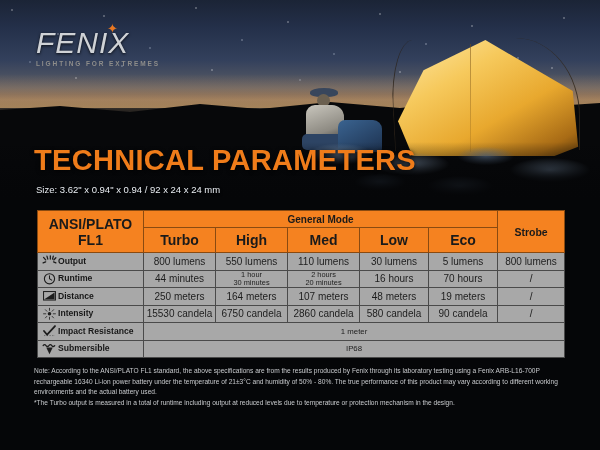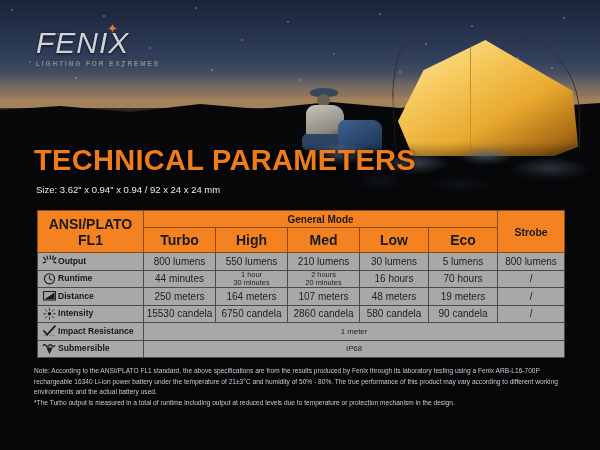--- a/index.html
+++ b/index.html
@@ -292,21 +292,21 @@
                       <path d="M17.5 4.4 L15 7"></path>
                       <path d="M2.5 10.5 L5.5 9.2"></path>
                       <path d="M17.5 10.5 L14.8 9.2"></path>
                     </g>
                   </svg></span>
                 <span class="label">Output</span>
               </div>
             </td>
             <td>800 lumens</td>
             <td>550 lumens</td>
-            <td>210 lumens</td>
+            <td>110 lumens</td>
             <td>30 lumens</td>
             <td>5 lumens</td>
             <td>800 lumens</td>
           </tr>
           <tr>
             <td class="param">
               <div class="cell">
                 <span class="ico"><svg viewBox="0 0 20 16">
                     <circle cx="10" cy="8" r="6" fill="none" stroke="#1d1d1d" stroke-width="1.3"></circle>
                     <path d="M10 4.4 L10 8 L12.6 9.6" stroke="#1d1d1d" stroke-width="1.2" fill="none" stroke-linecap="round"></path>

